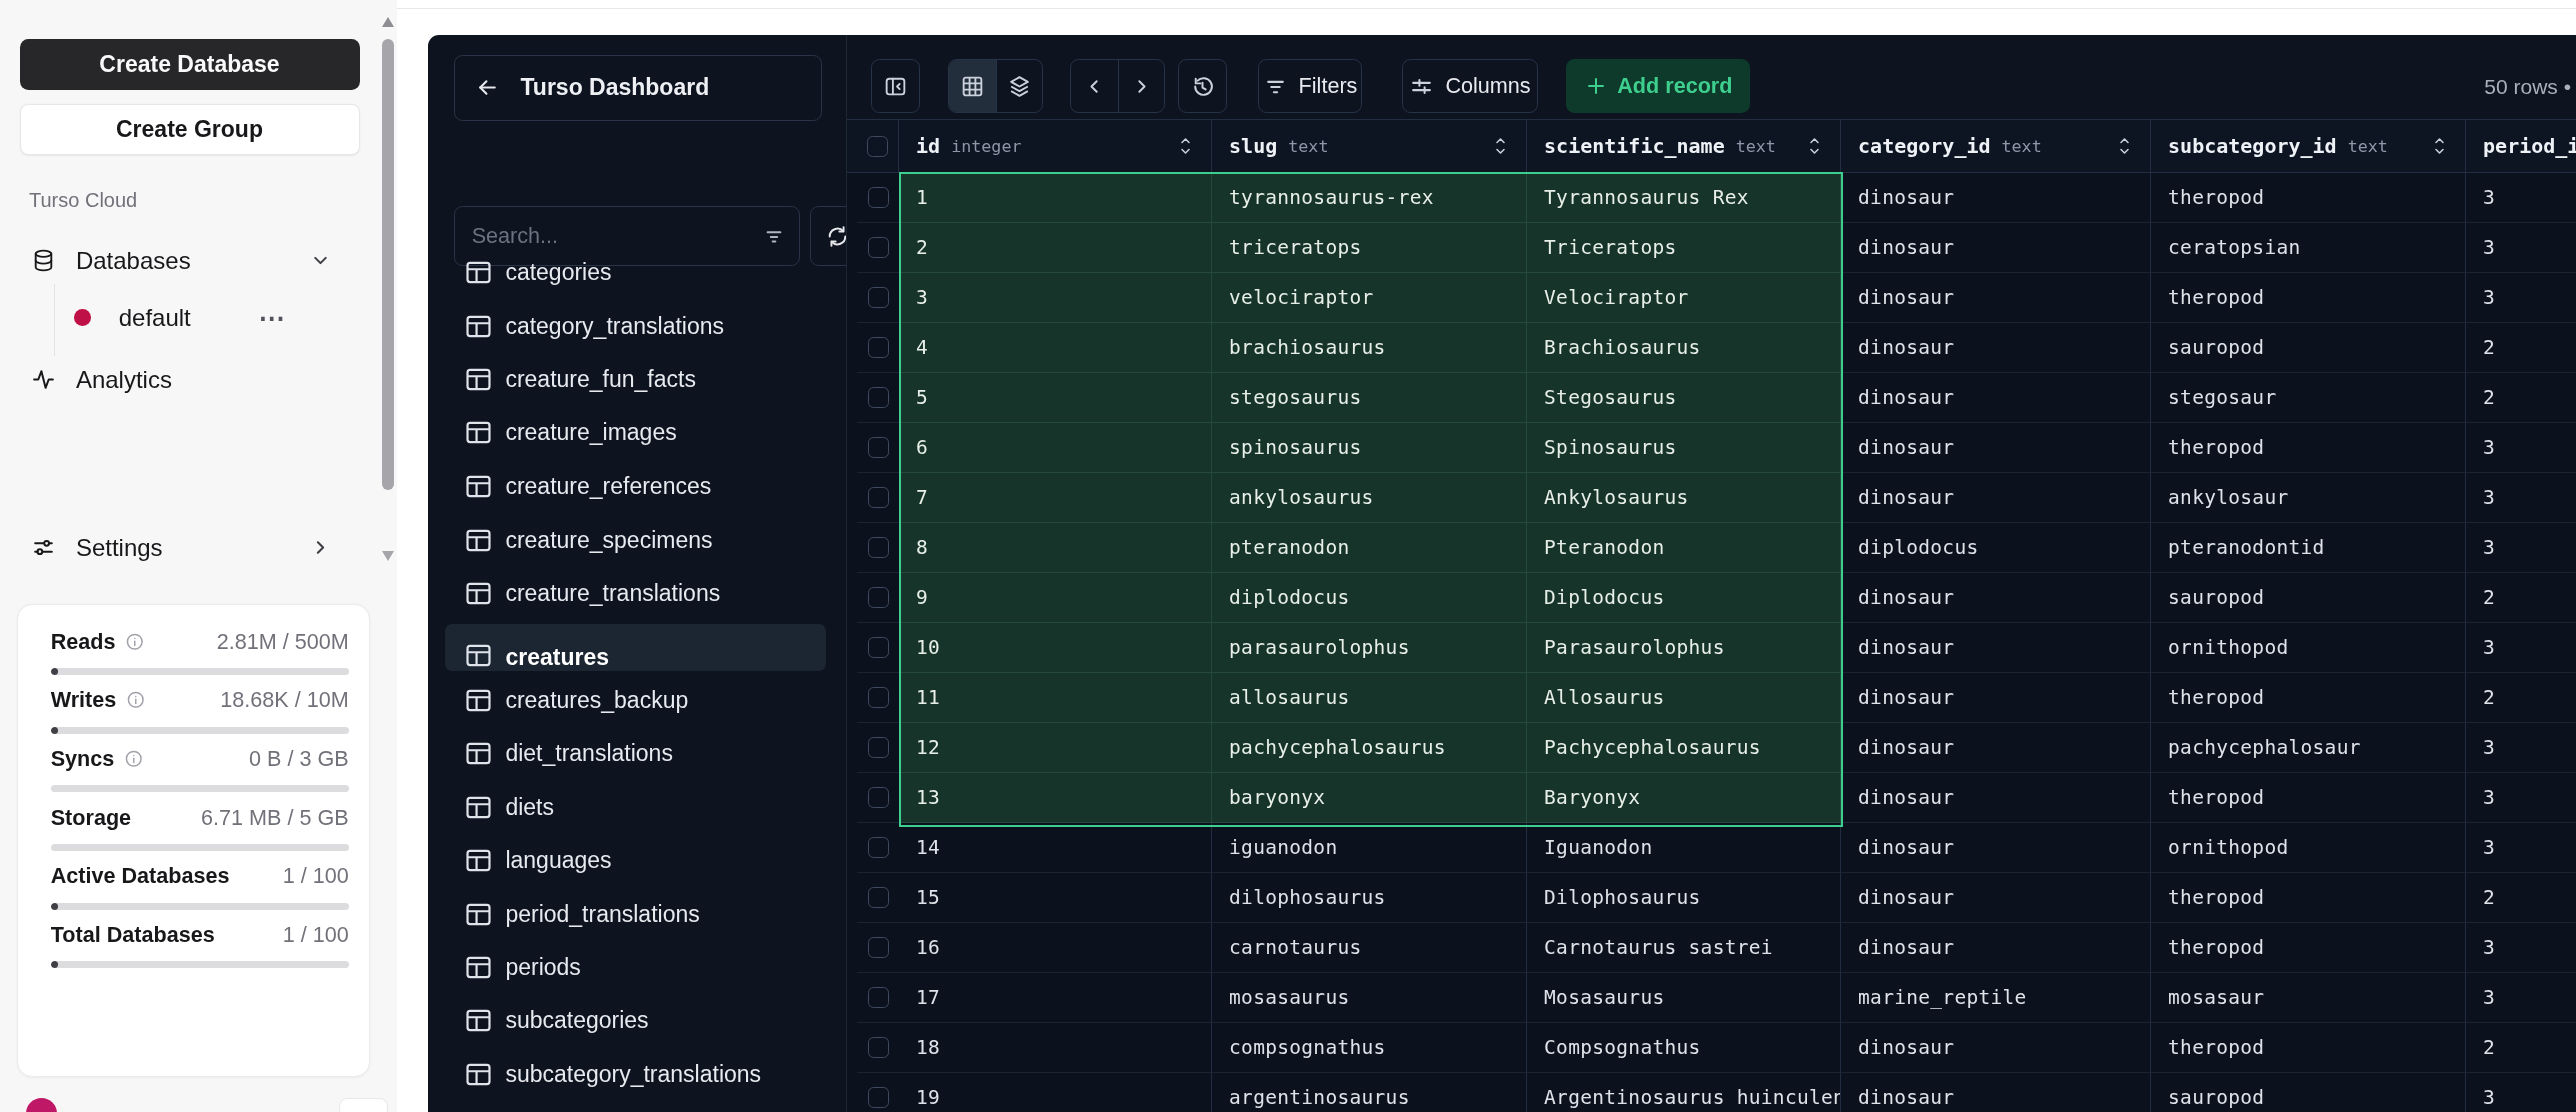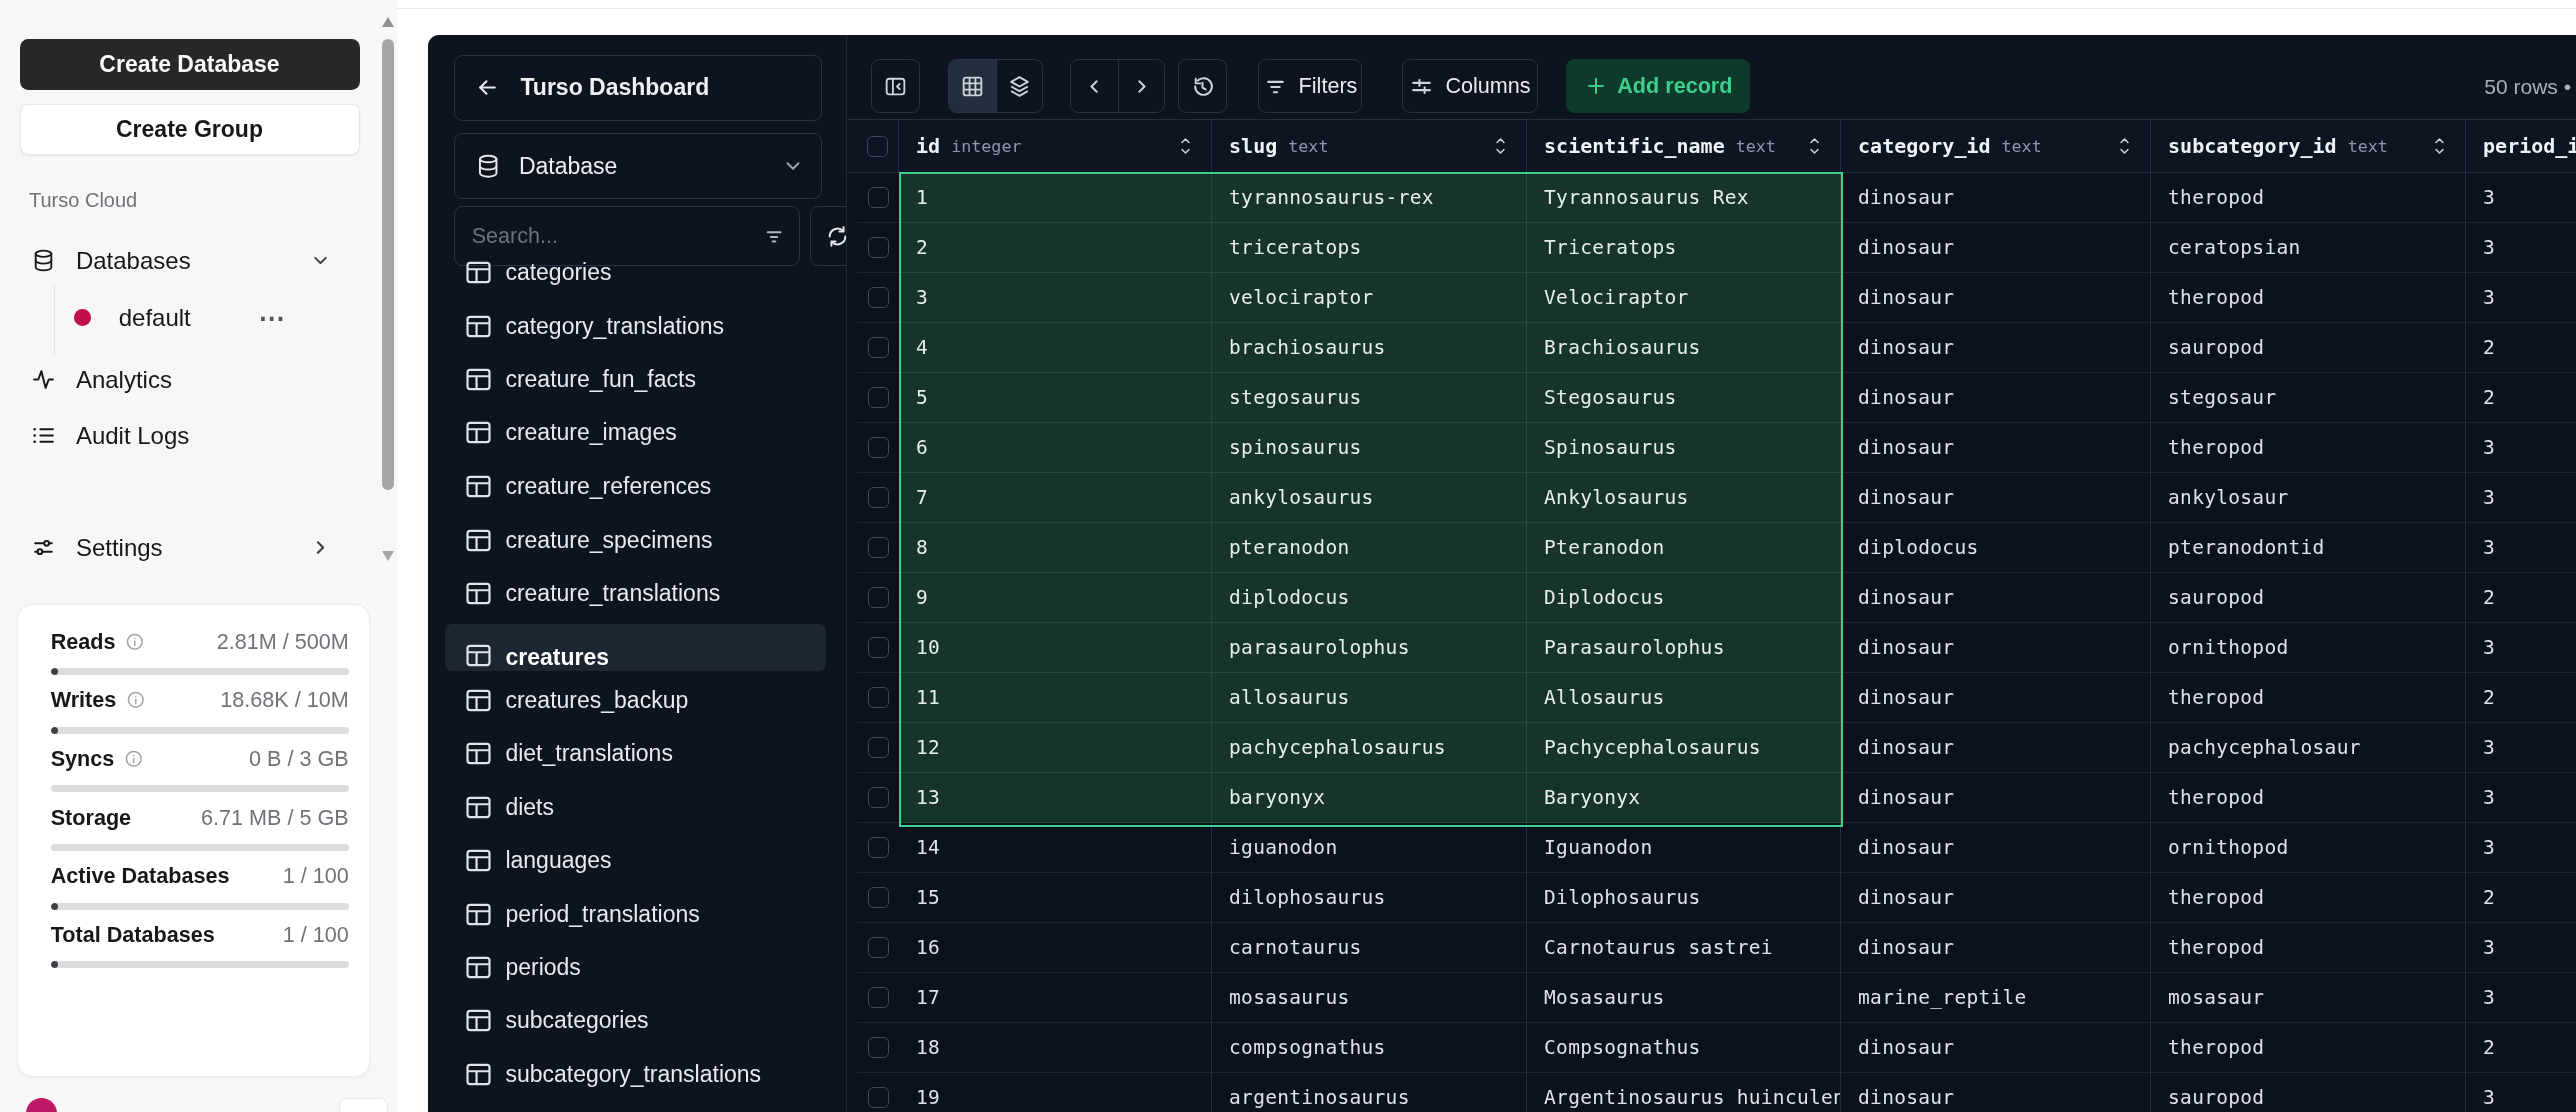--- a/index.html
+++ b/index.html
@@ -162,28 +162,20 @@
     </div>
 
     <div class="nav-item" style="top:356px;">
       <span class="nicon">
         <svg viewBox="0 0 24 24" fill="none" stroke="currentColor" stroke-width="1.9" stroke-linecap="round" stroke-linejoin="round">
             <path d="M3 12h4l3-8 4 16 3-8h4"></path>
           </svg></span>
       <span class="nlabel">Analytics</span>
     </div>
 
-    <div class="nav-item" style="top:412px;">
-      <span class="nicon">
-        <svg viewBox="0 0 24 24" fill="none" stroke="currentColor" stroke-width="1.9" stroke-linecap="round">
-            <path d="M9 6h12M9 12h12M9 18h12"></path>
-            <path d="M3.5 6h.01M3.5 12h.01M3.5 18h.01" stroke-width="2.6"></path>
-          </svg></span>
-      <span class="nlabel">Audit Logs</span>
-    </div>
 
 
     <div class="nav-item" style="top:524px;">
       <span class="nicon">
         <svg viewBox="0 0 24 24" fill="none" stroke="currentColor" stroke-width="1.9" stroke-linecap="round">
             <path d="M4 8h8.5M17.5 8H20M4 16h2.5M11.5 16H20"></path>
             <circle cx="15" cy="8" r="2.3"></circle>
             <circle cx="8.5" cy="16" r="2.3"></circle>
           </svg></span>
       <span class="nlabel">Settings</span>
@@ -275,33 +267,20 @@
     <div class="dbsb">
       <div class="box back-box">
         <span class="bicon">
           <svg viewBox="0 0 24 24" fill="none" stroke="currentColor" stroke-width="2" stroke-linecap="round" stroke-linejoin="round">
               <path d="M19 12H5"></path>
               <path d="M11 6l-6 6 6 6"></path>
             </svg></span>
         <span class="blabel">Turso Dashboard</span>
       </div>
 
-      <div class="box db-box">
-        <span class="bicon">
-          <svg viewBox="0 0 24 24" fill="none" stroke="currentColor" stroke-width="1.8" stroke-linecap="round">
-              <ellipse cx="12" cy="5.5" rx="7.5" ry="3"></ellipse>
-              <path d="M4.5 5.5v13c0 1.7 3.4 3 7.5 3s7.5-1.3 7.5-3v-13"></path>
-              <path d="M4.5 12c0 1.7 3.4 3 7.5 3s7.5-1.3 7.5-3"></path>
-            </svg></span>
-        <span class="blabel">Database</span>
-        <span class="chev">
-          <svg viewBox="0 0 24 24" fill="none" stroke="currentColor" stroke-width="2.2" stroke-linecap="round" stroke-linejoin="round">
-              <path d="M6 9l6 6 6-6"></path>
-            </svg></span>
-      </div>
 
       <div class="search-row">
         <div class="search-box">
           <input placeholder="Search..." style="">
           <span class="sficon">
             <svg viewBox="0 0 24 24" fill="none" stroke="currentColor" stroke-width="2.1" stroke-linecap="round">
                 <path d="M5 8h14M8.5 13h7M10.5 18h3"></path>
               </svg></span>
         </div>
         <button class="sq-btn">

